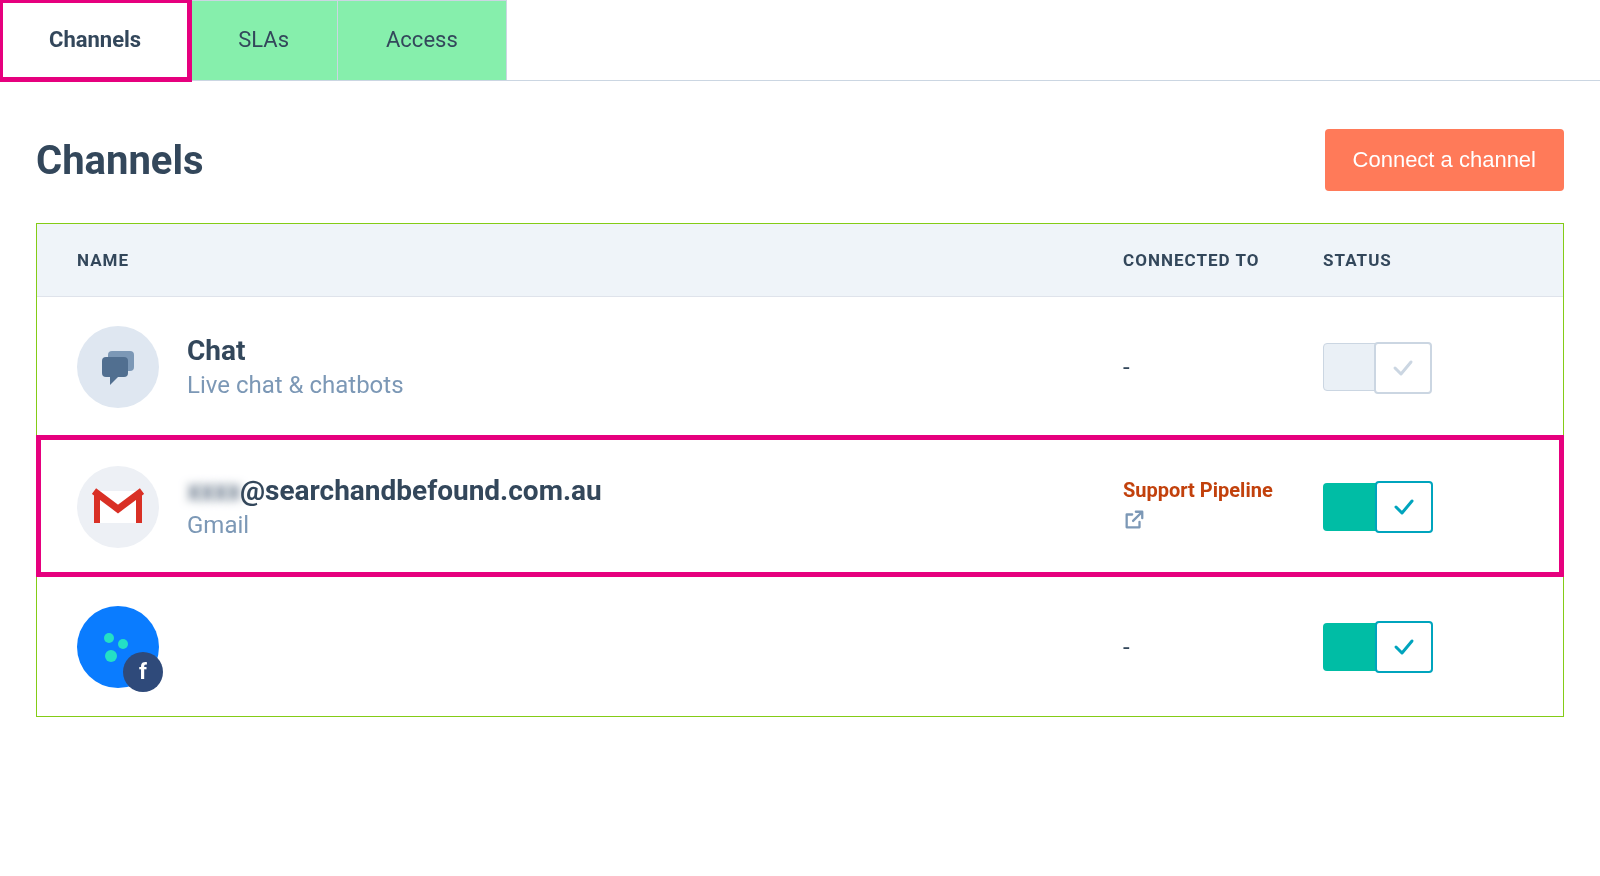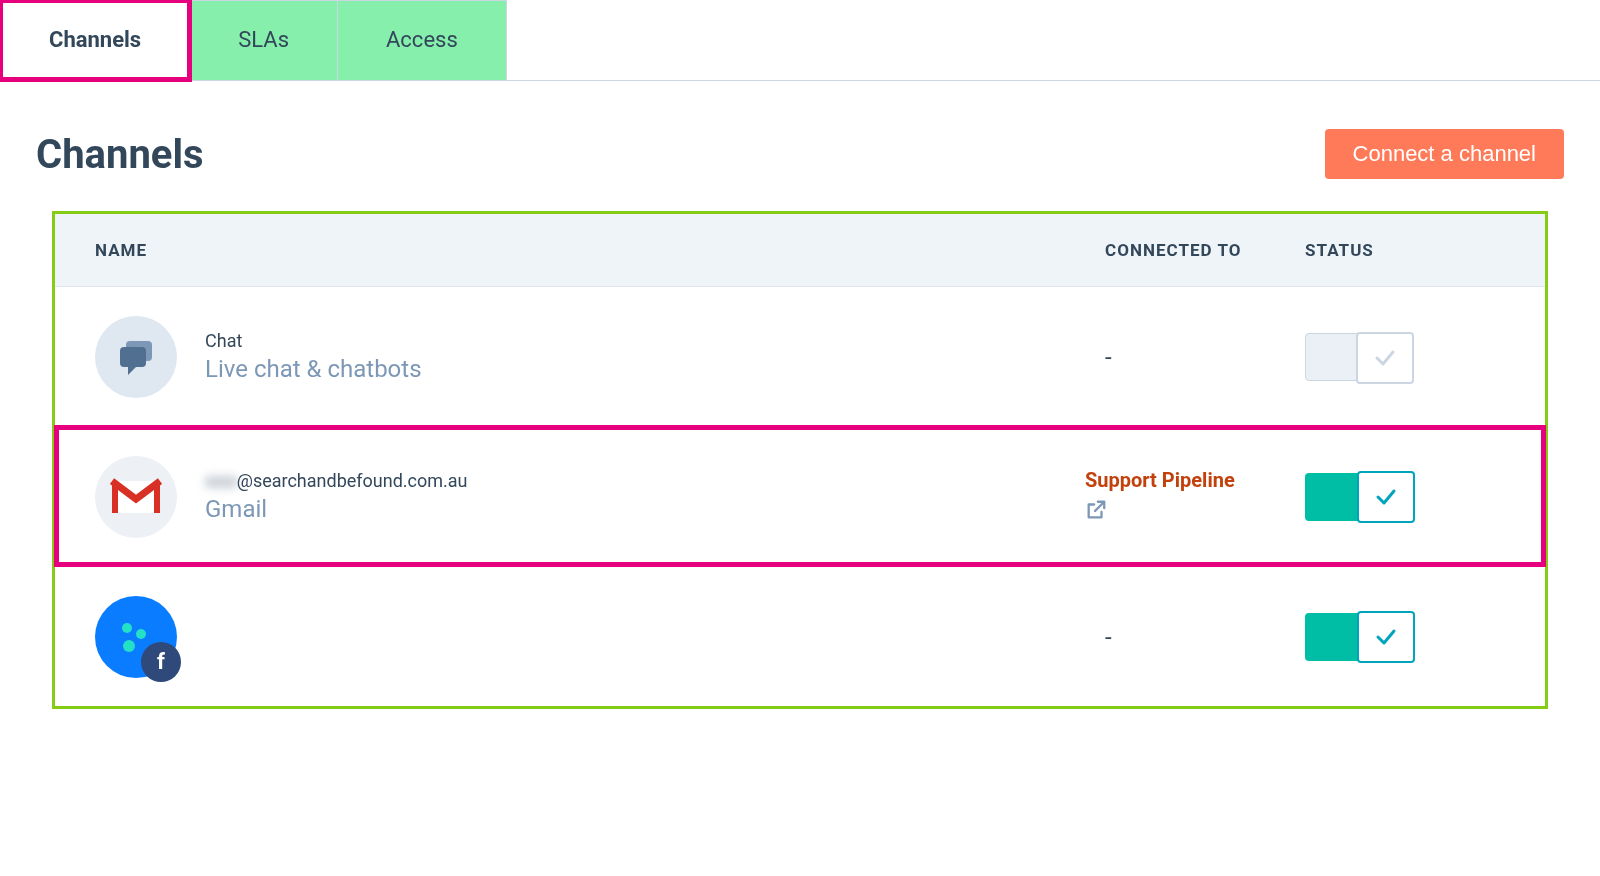--- a/index.html
+++ b/index.html
@@ -48,30 +48,30 @@
   .page-title {
     font-size: 40px;
     font-weight: 700;
     color: #33475b;
   }
   .connect-btn {
     background: #ff7a59;
     color: #fff;
     border: none;
     border-radius: 4px;
-    padding: 12px 28px;
+    padding: 18px 28px;
     font-size: 22px;
     font-weight: 500;
     cursor: pointer;
   }
 
   
   .table-wrap {
-    margin: 0 52px;
-    border: 3px solid #84cc16;
+    margin: 0 36px;
+    border: 1px solid #84cc16;
   }
   .thead {
     display: grid;
     grid-template-columns: 1fr 200px 200px;
     background: #eff4f9;
     padding: 26px 40px;
     font-size: 17px;
     font-weight: 700;
     letter-spacing: 0.06em;
     color: #33475b;
@@ -80,21 +80,20 @@
     display: grid;
     grid-template-columns: 1fr 200px 200px;
     align-items: center;
     padding: 26px 40px;
     border-top: 1px solid #dfe3eb;
     min-height: 140px;
   }
   .row.highlight-row {
     outline: 5px solid #e6007e;
     outline-offset: -4px;
-    gap: 20px;
   }
   .name-cell {
     display: flex;
     align-items: center;
     gap: 28px;
   }
   .icon-circle {
     width: 82px; height: 82px;
     border-radius: 50%;
     display: flex;
@@ -113,23 +112,23 @@
     background: #2f4a7a;
     border-radius: 50%;
     display: flex;
     align-items: center;
     justify-content: center;
     color: #fff;
     font-weight: 700;
     font-size: 22px;
   }
   .name-text .title {
-    font-size: 18px;
-    color: #33475b;
-    font-weight: 400;
+    font-size: 28px;
+    color: #33475b;
+    font-weight: 700;
   }
   .name-text .sub {
     font-size: 24px;
     color: #7c98b6;
     margin-top: 4px;
   }
   .blurred {
     color: transparent;
     text-shadow: 0 0 10px #6a7a8c;
     letter-spacing: -1px;

